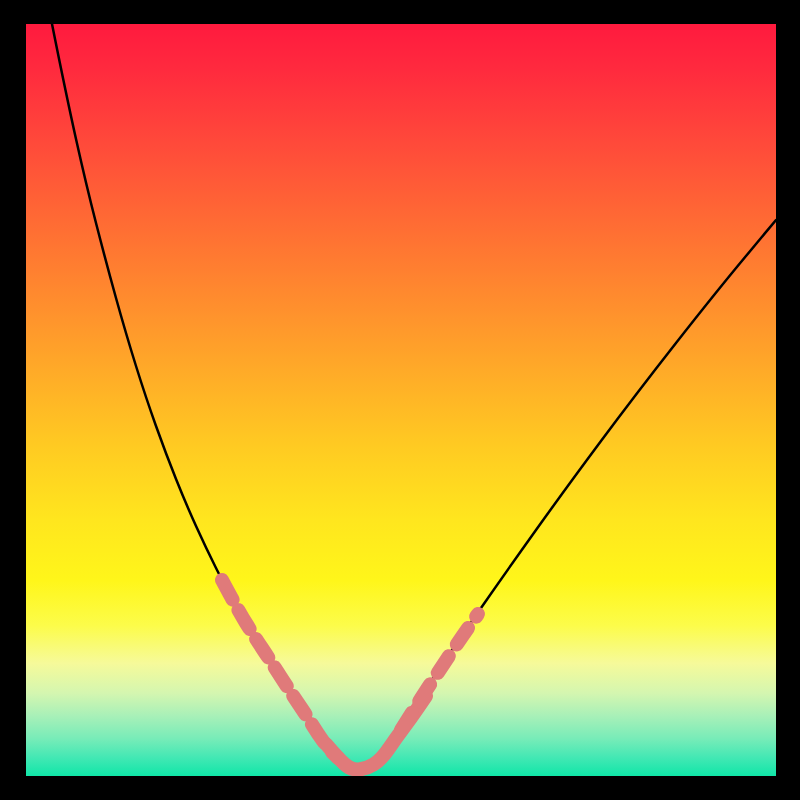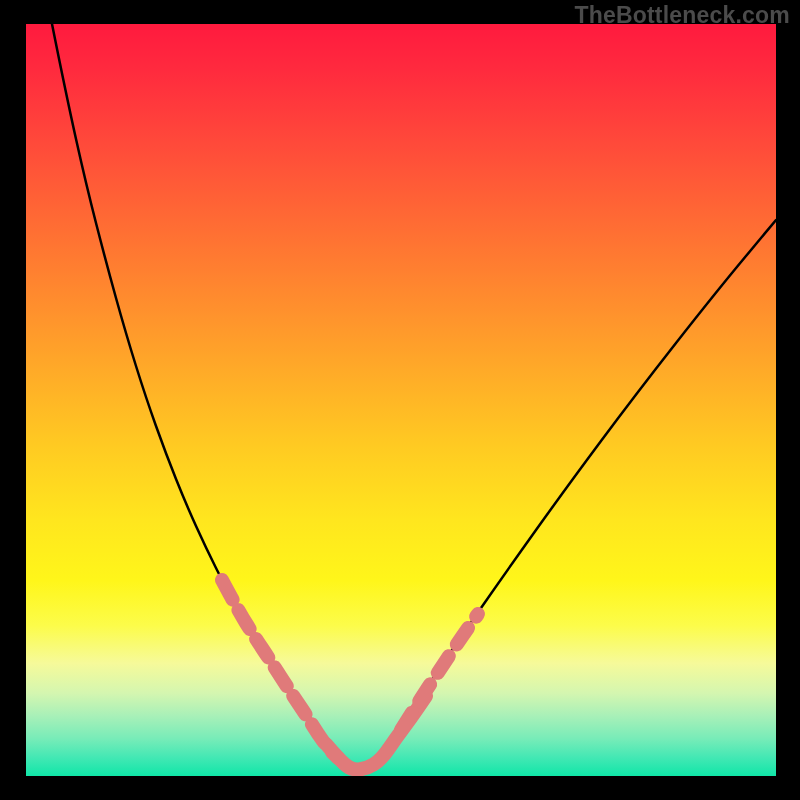--- a/index.html
+++ b/index.html
@@ -84,14 +84,13 @@
           <path d="M 196 556 Q 212 586 220 599 Q 228 612 236 624 Q 244 636 251 647 Q 258 658 264 667 Q 270 676 276 685 Q 282 694 287 702 Q 292 710 297 717 Q 302 724 307 729 L 312 734" fill="none" stroke="#e07a7a" stroke-width="14" stroke-linecap="round" stroke-linejoin="round" stroke-dasharray="22 12"></path>
         </g>
       <g id="g-ovl-bot">
           <path d="M 300 720 Q 312 734 318.5 740 Q 325 746 332.5 745.5 Q 340 745 347.5 740.5 Q 355 736 362.5 725 Q 370 714 377.5 704 Q 385 694 392.5 683 L 400 672" fill="none" stroke="#e07a7a" stroke-width="14" stroke-linecap="round" stroke-linejoin="round"></path>
         </g>
       <g id="g-ovl-right">
           <path d="M 375 706 Q 395 674 405 659 Q 415 644 425 629 Q 435 614 443.5 602 L 452 590" fill="none" stroke="#e07a7a" stroke-width="14" stroke-linecap="round" stroke-linejoin="round" stroke-dasharray="20 14"></path>
         </g>
     </svg>
   </div>
-  <div class="watermark">TheBottleneck.com</div>
 </div>
 
 </body></html>

